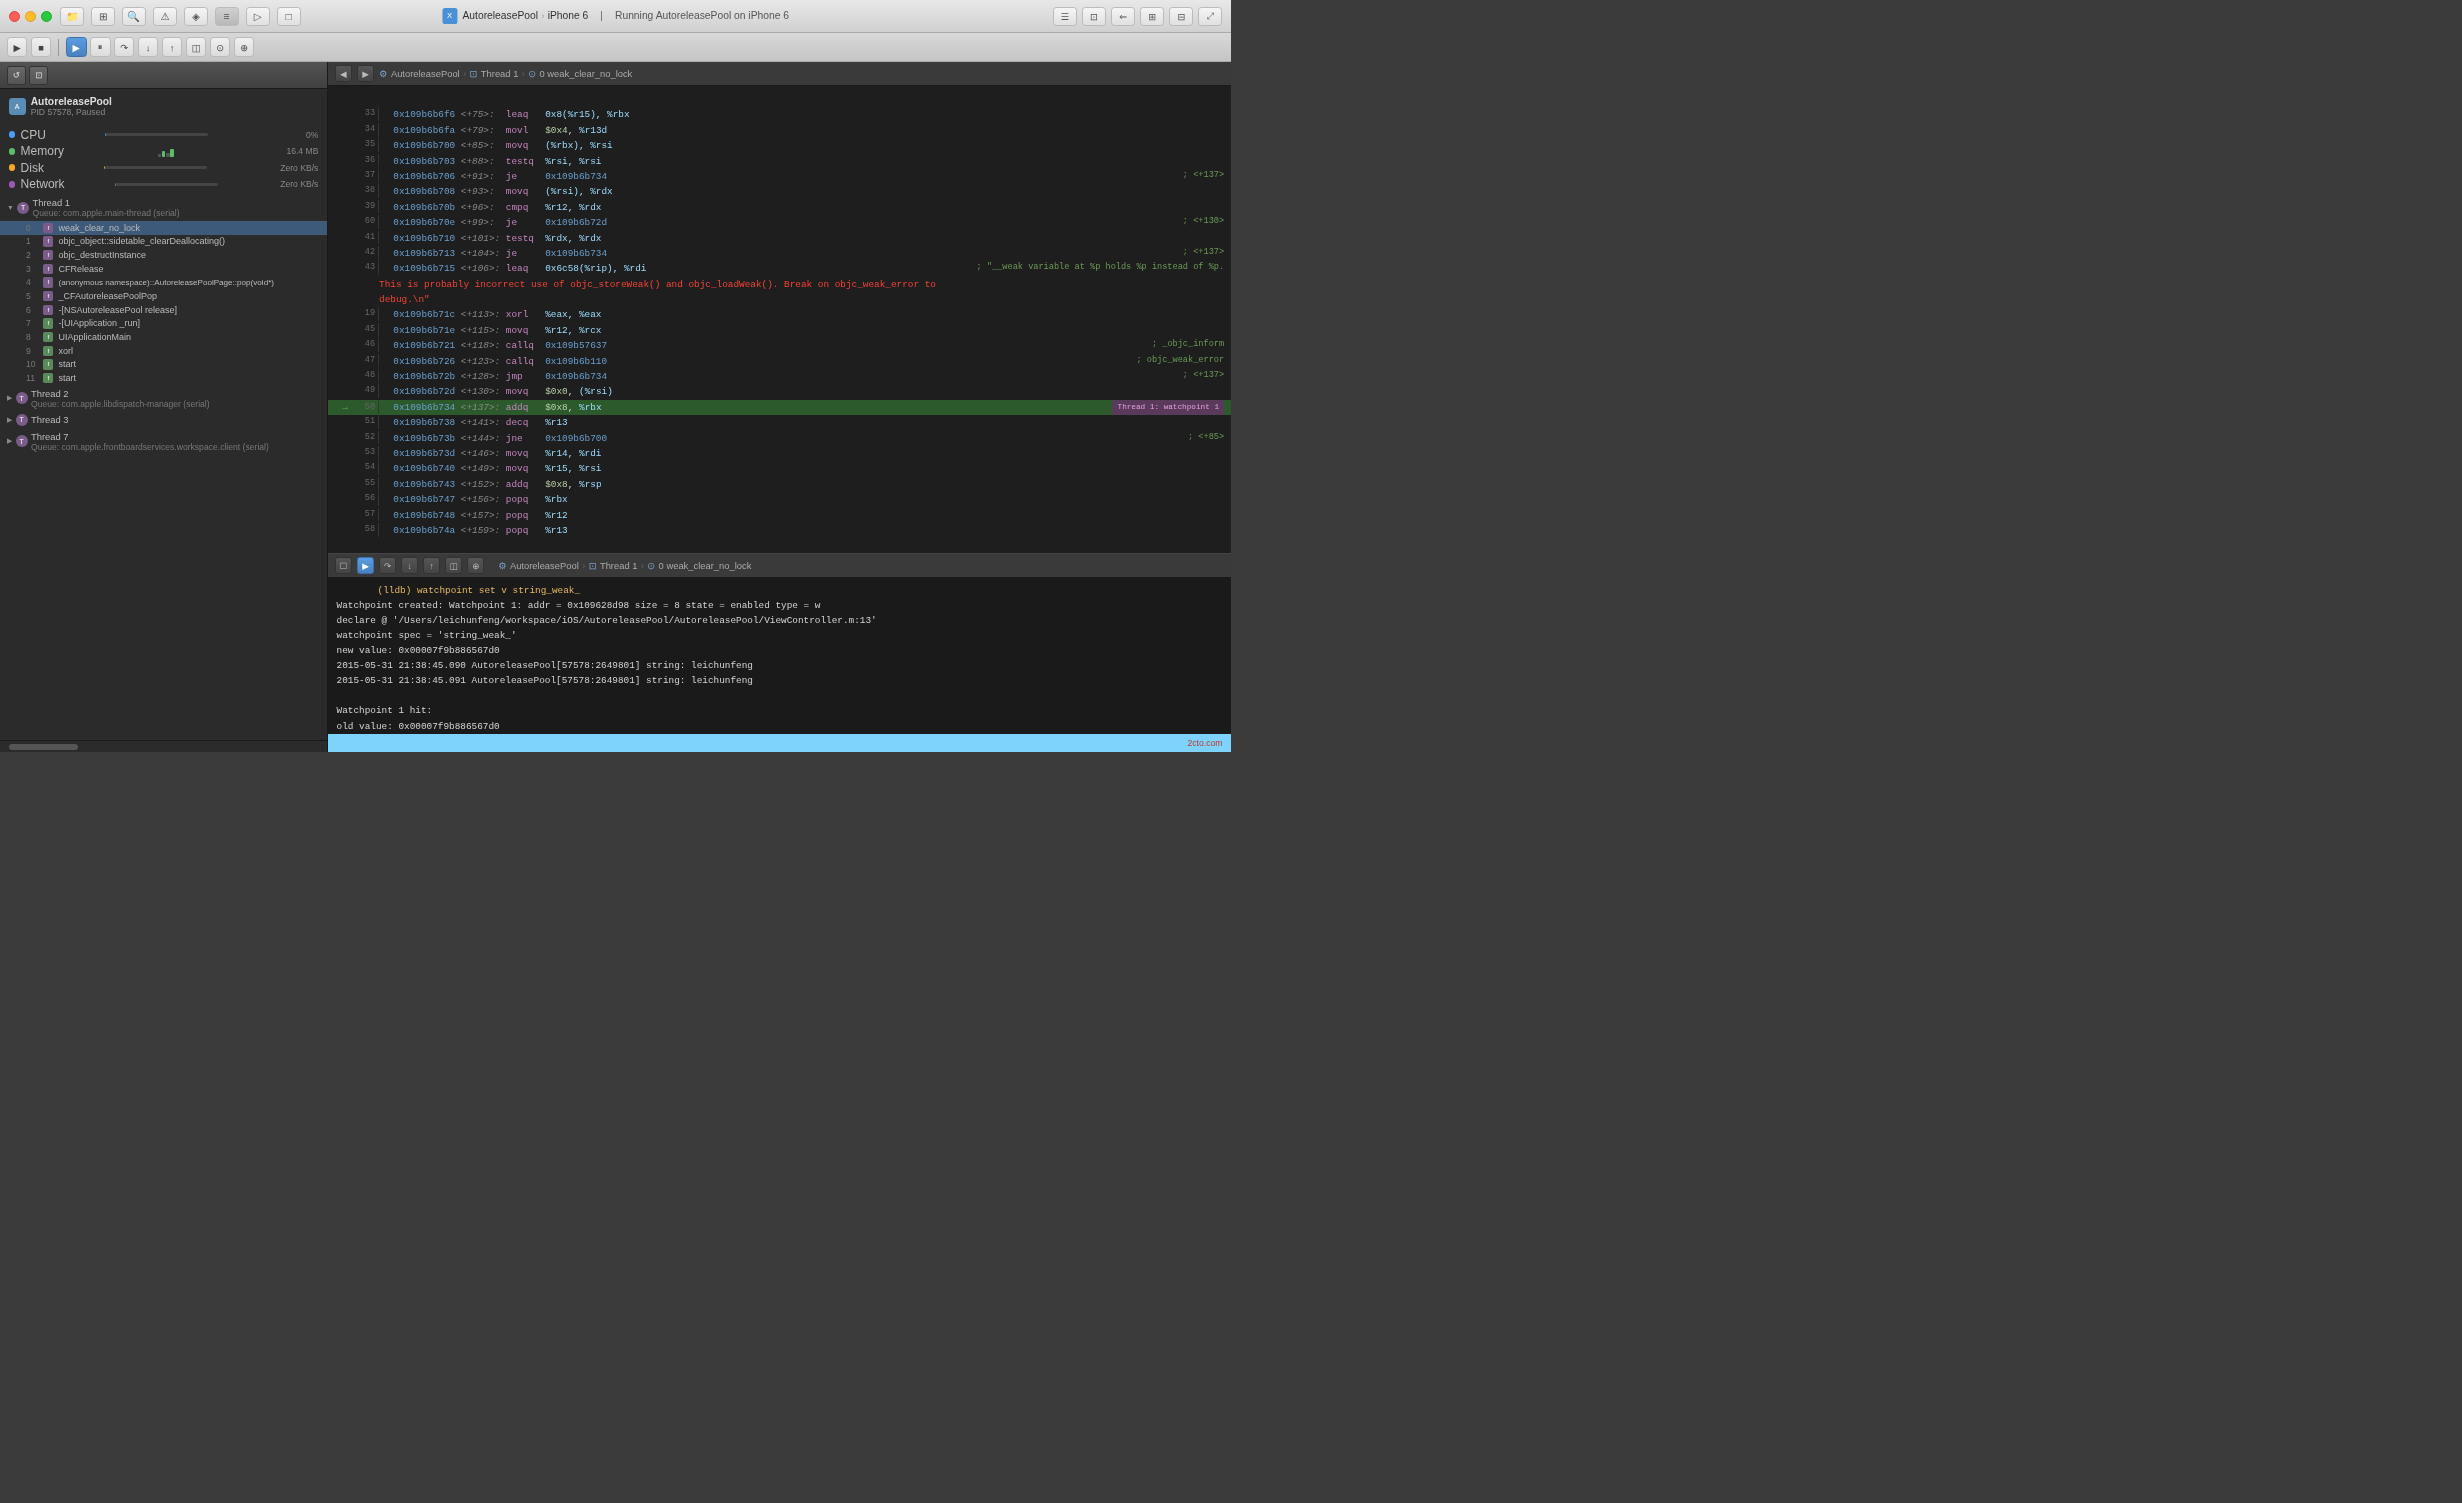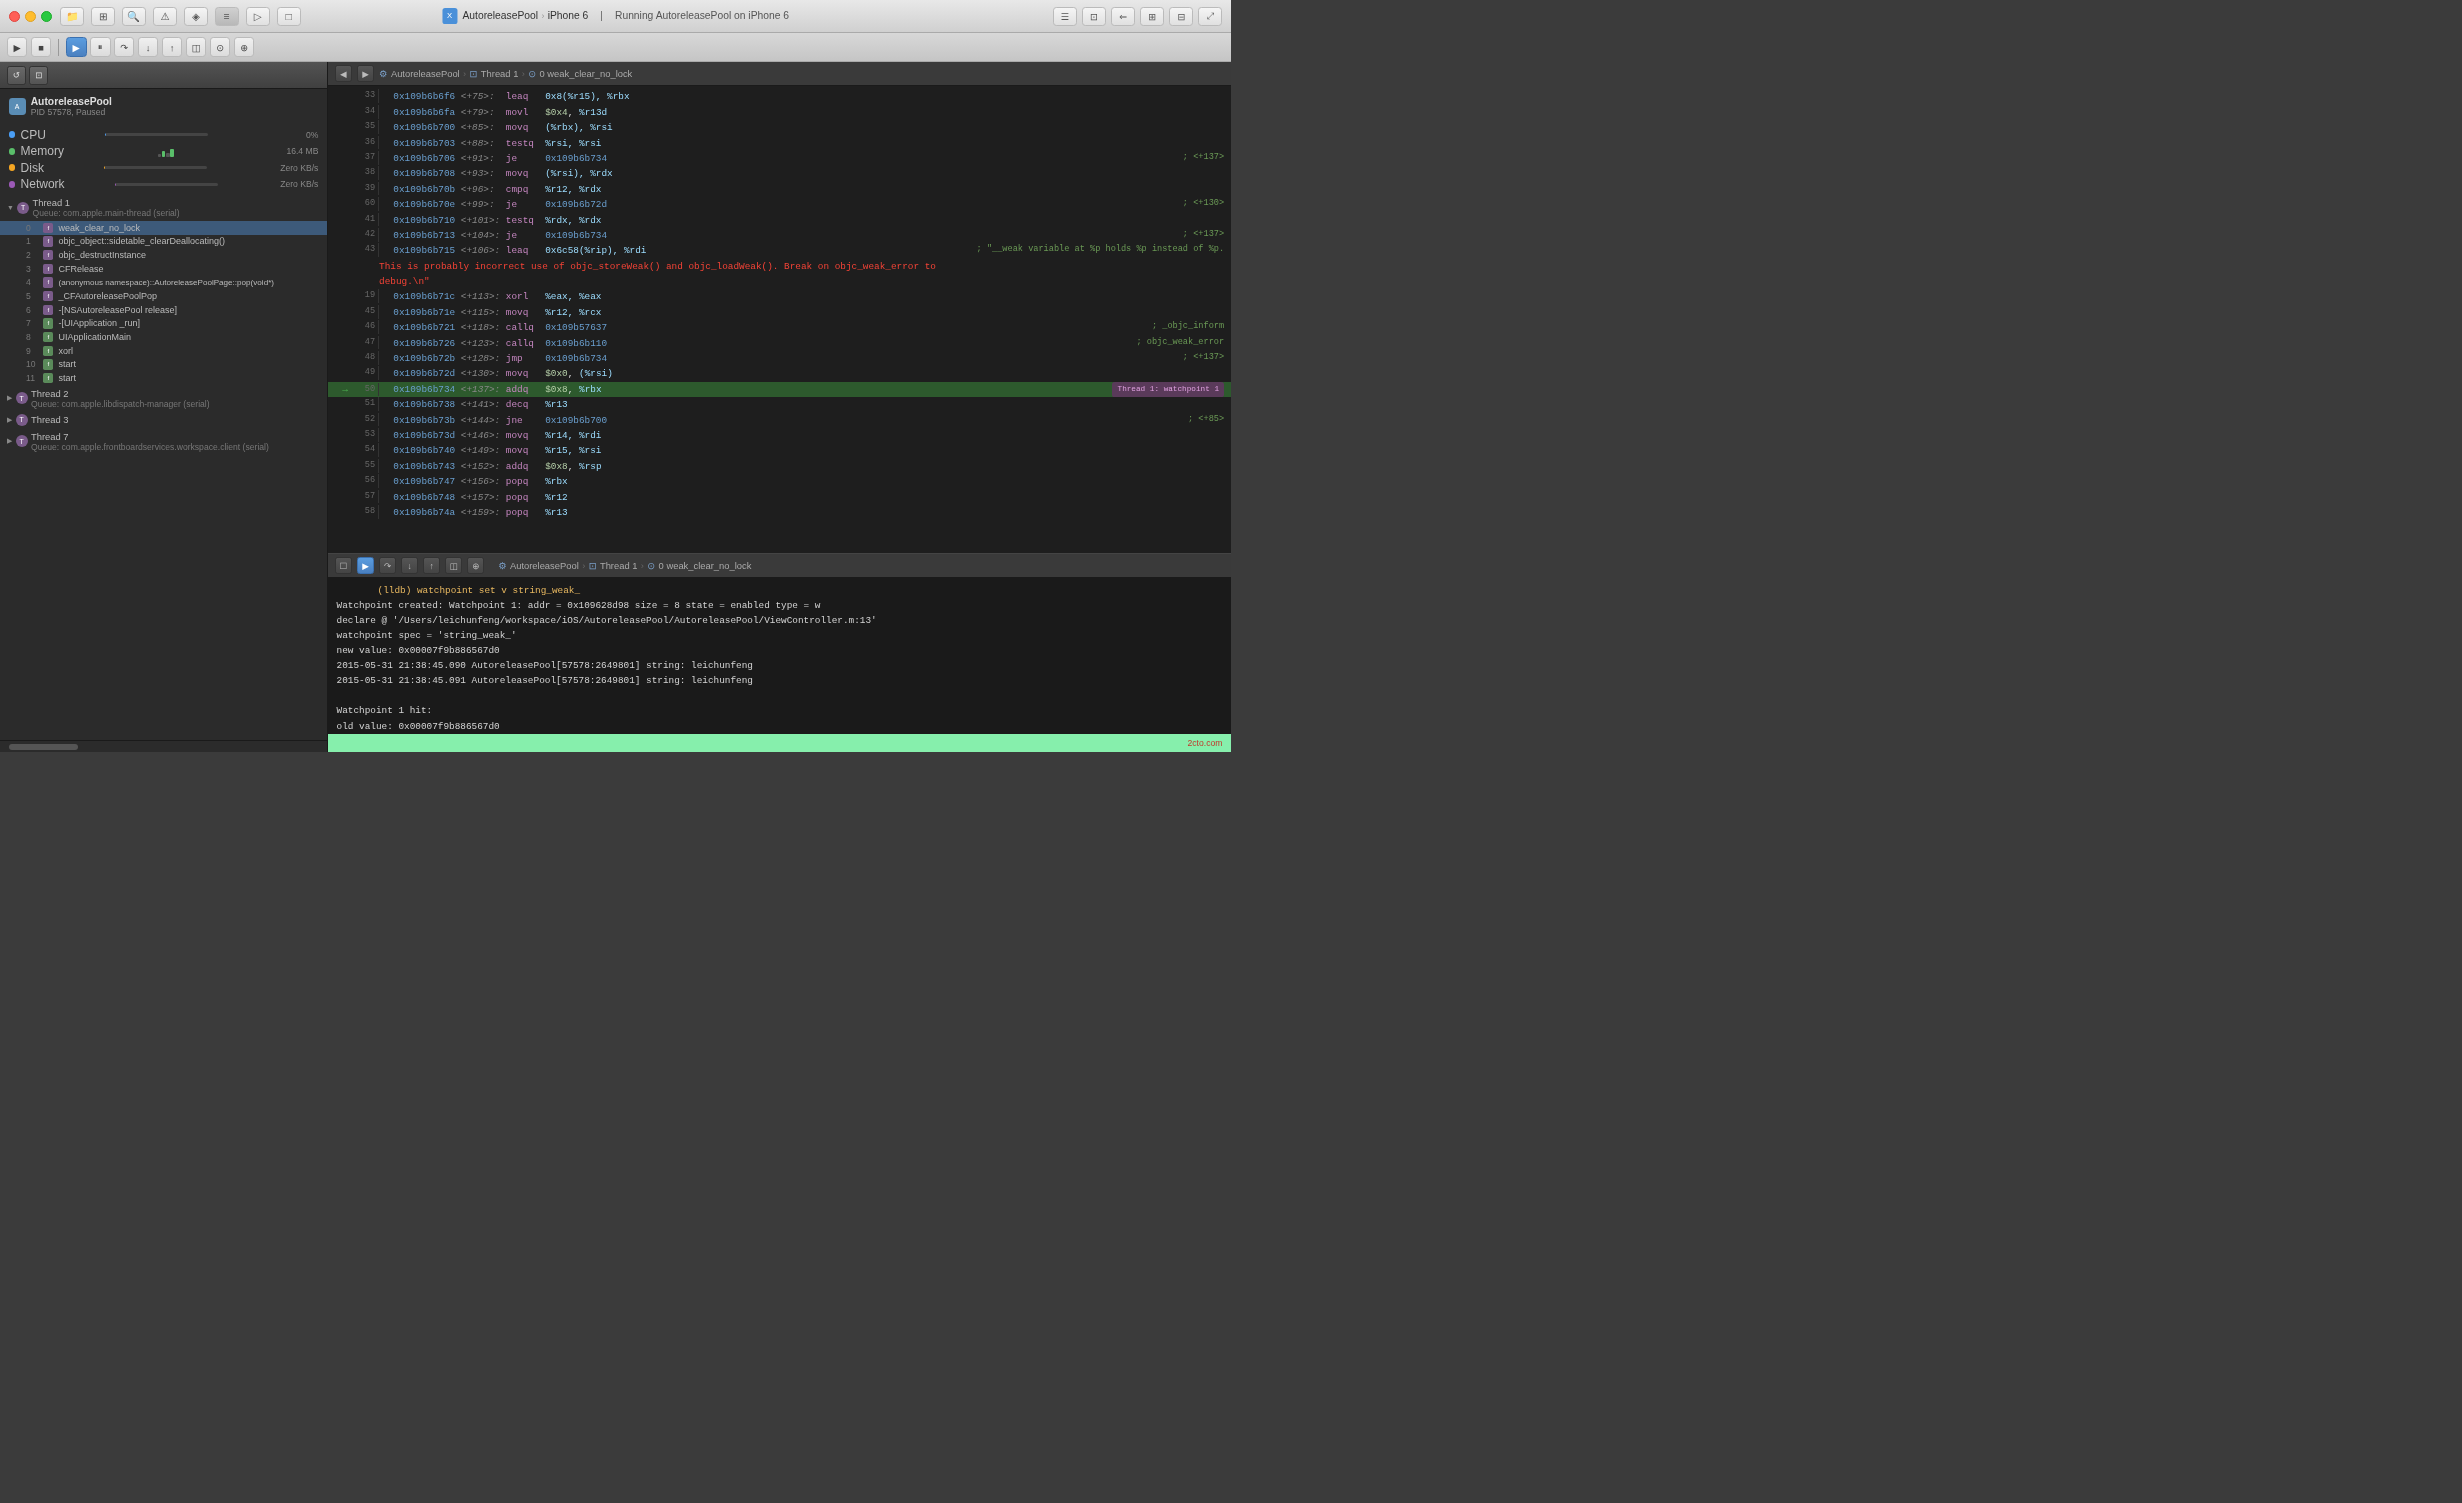--- a/index.html
+++ b/index.html
@@ -314,20 +314,21 @@
     .code-breadcrumb-sep { color: #666; }
 
     
     .code-area {
       flex: 1;
       overflow-y: auto;
       background: #1e1e1e;
       font-family: 'Menlo', 'Monaco', 'Courier New', monospace;
       font-size: 9.4px;
       line-height: 1.5;
+      margin-top: 18px;
     }
     .code-area::-webkit-scrollbar { width: 6.9px; }
     .code-area::-webkit-scrollbar-thumb { background: #555; border-radius: 3.4px; }
     .code-area::-webkit-scrollbar-track { background: #2b2b2b; }
 
     .code-line {
       display: flex;
       align-items: flex-start;
       padding: 0 6.9px;
       min-height: 15.4px;
@@ -410,21 +411,21 @@
     }
     .console-content::-webkit-scrollbar { width: 5.1px; }
     .console-content::-webkit-scrollbar-thumb { background: #555; border-radius: 2.6px; }
     .console-content::-webkit-scrollbar-track { background: #1a1a1a; }
     .console-cmd { color: #e8b860; margin-left: 41px; }
     .console-text { color: #d4d4d4; }
 
     
     .statusbar {
       height: 19px;
-      background: #86efac;
+      background: #7dd3fc;
       border-top: 0.9px solid #1a1a1a;
       display: flex;
       align-items: center;
       padding: 0 8.6px;
       justify-content: space-between;
     }
     .status-text { color: #888; font-size: 8.6px; }
 
     
     .left-panel-scrollbar {

